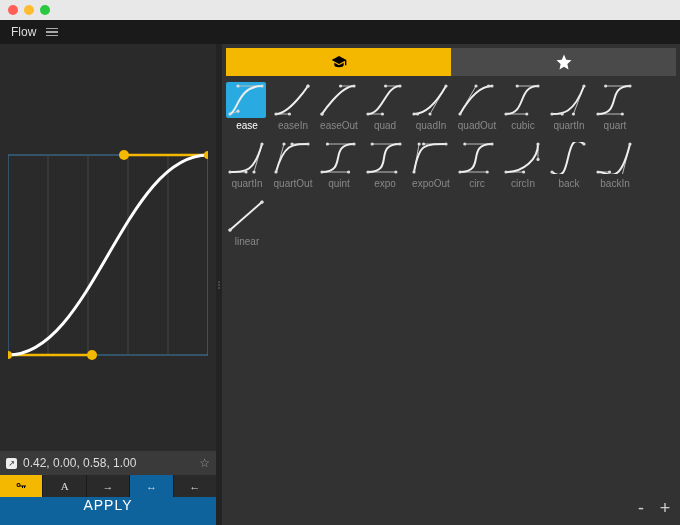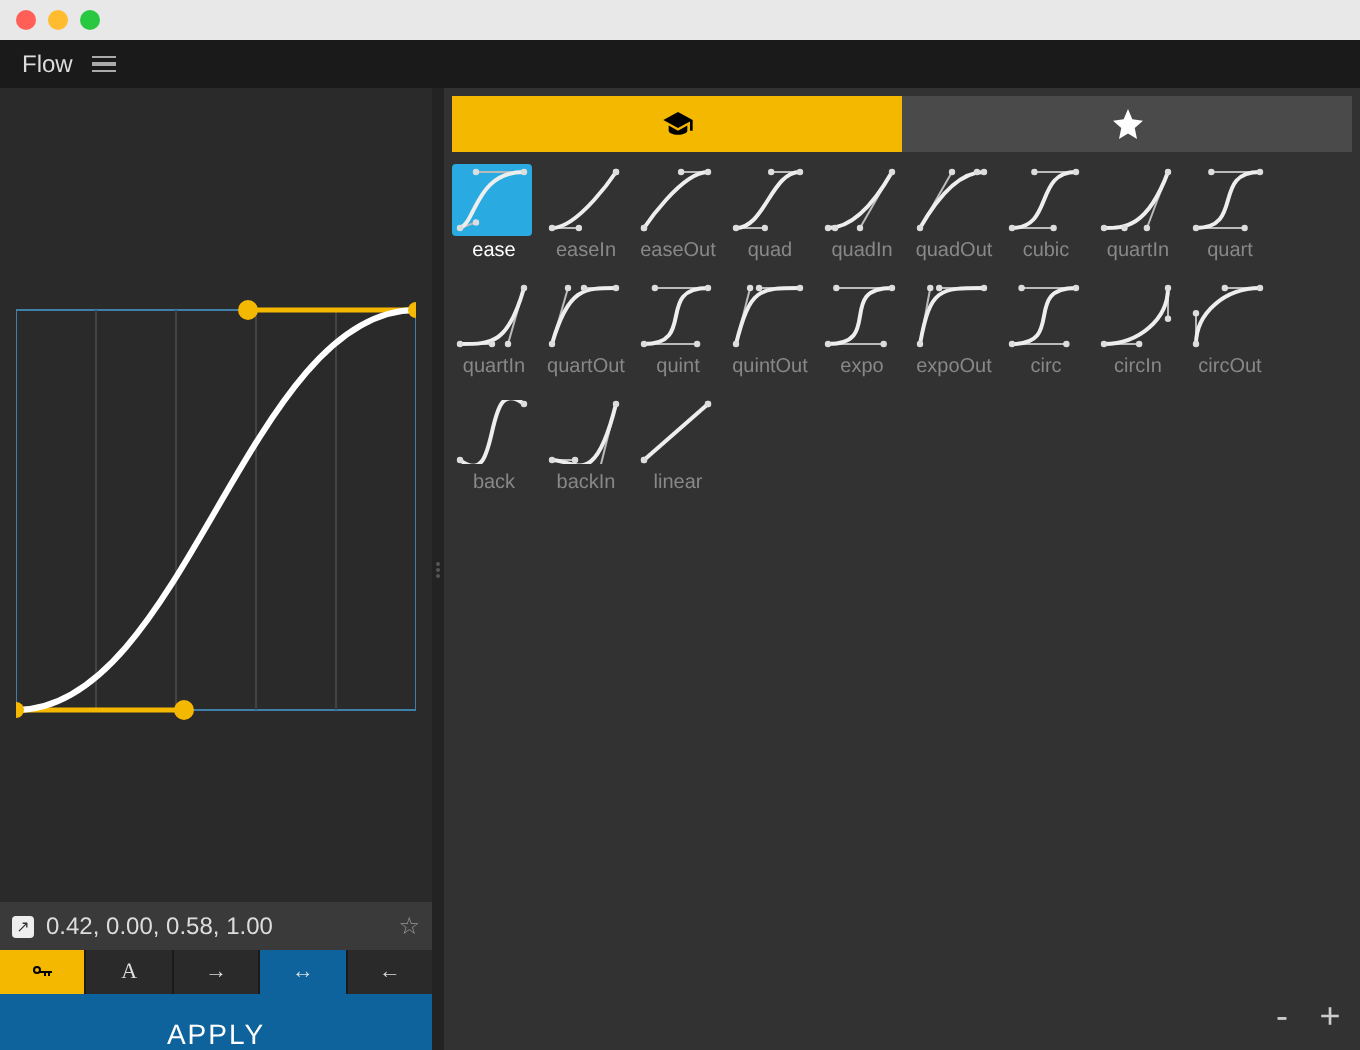--- a/index.html
+++ b/index.html
@@ -15,21 +15,21 @@
 .curve-area{flex:1;background:#2a2a2a;padding:14px 8px 0 8px;display:flex;align-items:center;justify-content:center}
 .curve-svg{width:200px;height:260px}
 .params{height:24px;background:#3a3a3a;display:flex;align-items:center;padding:0 6px;gap:6px;font-family:Consolas,monospace;font-size:12px;color:#ddd}
 .params .star{margin-left:auto;color:#999;cursor:pointer}
 .expand-icon{width:11px;height:11px;background:#eee;border-radius:2px;display:flex;align-items:center;justify-content:center;font-size:8px;color:#333}
 .toolbar{height:22px;display:flex;background:#2a2a2a}
 .toolbar .btn{flex:1;display:flex;align-items:center;justify-content:center;border-right:1px solid #1a1a1a;font-size:11px;color:#ddd;cursor:pointer}
 .toolbar .btn:last-child{border-right:none}
 .toolbar .btn.active{background:#f5b800;color:#000}
 .toolbar .btn.hl{background:#0e639c}
-.apply{height:28px;background:#0e639c;color:#fff;font-size:14px;letter-spacing:1px;display:flex;align-items:flex-end;justify-content:center;cursor:pointer}
+.apply{height:28px;background:#0e639c;color:#fff;font-size:14px;letter-spacing:1px;display:flex;align-items:flex-start;justify-content:center;cursor:pointer}
 .divider{width:6px;background:#232323;display:flex;align-items:center;justify-content:center;color:#444;flex-direction:column;gap:1px}
 .divider .dh{width:2px;height:2px;background:#555;border-radius:50%}
 .right{flex:1;background:#323232;display:flex;flex-direction:column}
 .tabs{display:flex;height:28px;margin:4px 4px 0 4px}
 .tab{flex:1;display:flex;align-items:center;justify-content:center;cursor:pointer}
 .tab.presets{background:#f5b800;color:#000}
 .tab.favs{background:#4a4a4a;color:#eee}
 .grid{padding:6px 4px;display:flex;flex-wrap:wrap;gap:2px;align-content:flex-start;flex:1}
 .cell{width:44px;height:56px;display:flex;flex-direction:column;align-items:flex-start;cursor:pointer}
 .thumb{width:40px;height:36px;display:flex;align-items:center;justify-content:center;border-radius:2px;position:relative}
@@ -298,34 +298,20 @@
         <circle cx="34" cy="2" r="1.6" fill="#ddd"></circle>
         <circle cx="28.56" cy="30" r="1.6" fill="#ddd"></circle>
         <circle cx="7.44" cy="2" r="1.6" fill="#ddd"></circle>
       </svg>
     </div>
     <div class="label">quint</div>
         </div>
         <div class="cell">
     <div class="thumb ">
       <svg viewBox="0 0 36 32">
-        <line x1="2" y1="30" x2="9.04" y2="2" stroke="#bbb" stroke-width="1"></line>
-        <line x1="34" y1="2" x2="13.52" y2="2" stroke="#bbb" stroke-width="1"></line>
-        <path d="M2,30 C 9.04,2 13.52,2 34,2" fill="none" stroke="#eee" stroke-width="2"></path>
-        <circle cx="2" cy="30" r="1.6" fill="#ddd"></circle>
-        <circle cx="34" cy="2" r="1.6" fill="#ddd"></circle>
-        <circle cx="9.04" cy="2" r="1.6" fill="#ddd"></circle>
-        <circle cx="13.52" cy="2" r="1.6" fill="#ddd"></circle>
-      </svg>
-    </div>
-    <div class="label">quintOut</div>
-        </div>
-        <div class="cell">
-    <div class="thumb ">
-      <svg viewBox="0 0 36 32">
         <line x1="2" y1="30" x2="29.84" y2="30" stroke="#bbb" stroke-width="1"></line>
         <line x1="34" y1="2" x2="6.16" y2="2" stroke="#bbb" stroke-width="1"></line>
         <path d="M2,30 C 29.84,30 6.16,2 34,2" fill="none" stroke="#eee" stroke-width="2"></path>
         <circle cx="2" cy="30" r="1.6" fill="#ddd"></circle>
         <circle cx="34" cy="2" r="1.6" fill="#ddd"></circle>
         <circle cx="29.84" cy="30" r="1.6" fill="#ddd"></circle>
         <circle cx="6.16" cy="2" r="1.6" fill="#ddd"></circle>
       </svg>
     </div>
     <div class="label">expo</div>
@@ -364,34 +350,20 @@
         <line x1="2" y1="30" x2="19.6" y2="30" stroke="#bbb" stroke-width="1"></line>
         <line x1="34" y1="2" x2="34" y2="17.4" stroke="#bbb" stroke-width="1"></line>
         <path d="M2,30 C 19.6,30 34,17.4 34,2" fill="none" stroke="#eee" stroke-width="2"></path>
         <circle cx="2" cy="30" r="1.6" fill="#ddd"></circle>
         <circle cx="34" cy="2" r="1.6" fill="#ddd"></circle>
         <circle cx="19.6" cy="30" r="1.6" fill="#ddd"></circle>
         <circle cx="34" cy="17.4" r="1.6" fill="#ddd"></circle>
       </svg>
     </div>
     <div class="label">circIn</div>
-        </div>
-        <div class="cell">
-    <div class="thumb ">
-      <svg viewBox="0 0 36 32">
-        <line x1="2" y1="30" x2="2" y2="14.599999999999998" stroke="#bbb" stroke-width="1"></line>
-        <line x1="34" y1="2" x2="16.4" y2="2" stroke="#bbb" stroke-width="1"></line>
-        <path d="M2,30 C 2,14.599999999999998 16.4,2 34,2" fill="none" stroke="#eee" stroke-width="2"></path>
-        <circle cx="2" cy="30" r="1.6" fill="#ddd"></circle>
-        <circle cx="34" cy="2" r="1.6" fill="#ddd"></circle>
-        <circle cx="2" cy="14.599999999999998" r="1.6" fill="#ddd"></circle>
-        <circle cx="16.4" cy="2" r="1.6" fill="#ddd"></circle>
-      </svg>
-    </div>
-    <div class="label">circOut</div>
         </div>
         <div class="cell">
     <div class="thumb ">
       <svg viewBox="0 0 36 32">
         <line x1="2" y1="30" x2="23.76" y2="46.8" stroke="#bbb" stroke-width="1"></line>
         <line x1="34" y1="2" x2="12.24" y2="-14.800000000000004" stroke="#bbb" stroke-width="1"></line>
         <path d="M2,30 C 23.76,46.8 12.24,-14.800000000000004 34,2" fill="none" stroke="#eee" stroke-width="2"></path>
         <circle cx="2" cy="30" r="1.6" fill="#ddd"></circle>
         <circle cx="34" cy="2" r="1.6" fill="#ddd"></circle>
         <circle cx="23.76" cy="46.8" r="1.6" fill="#ddd"></circle>

